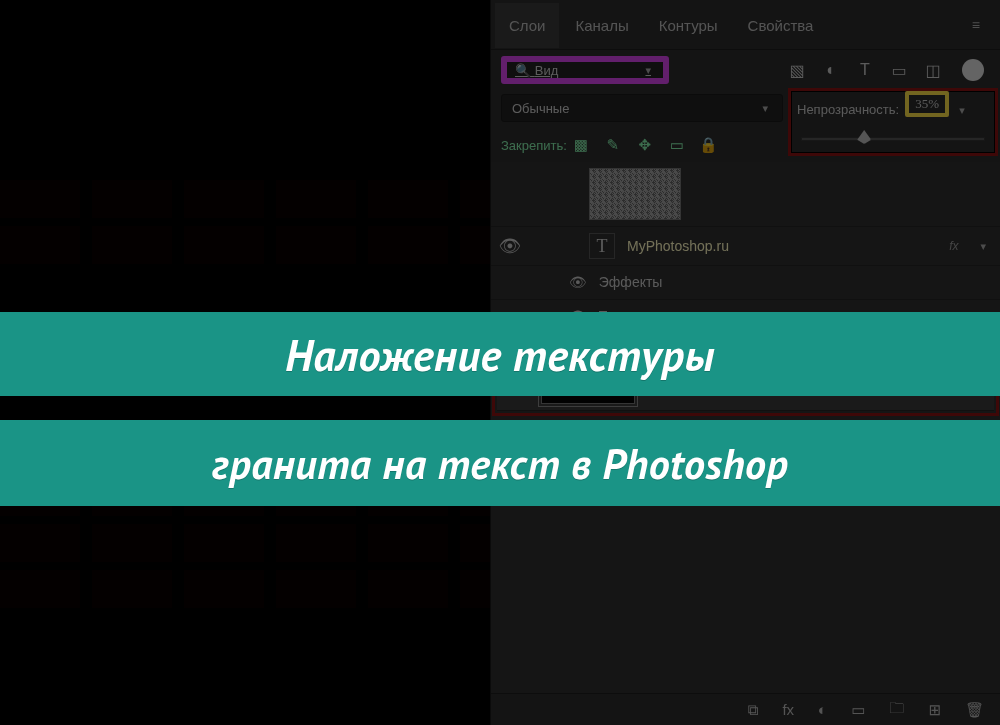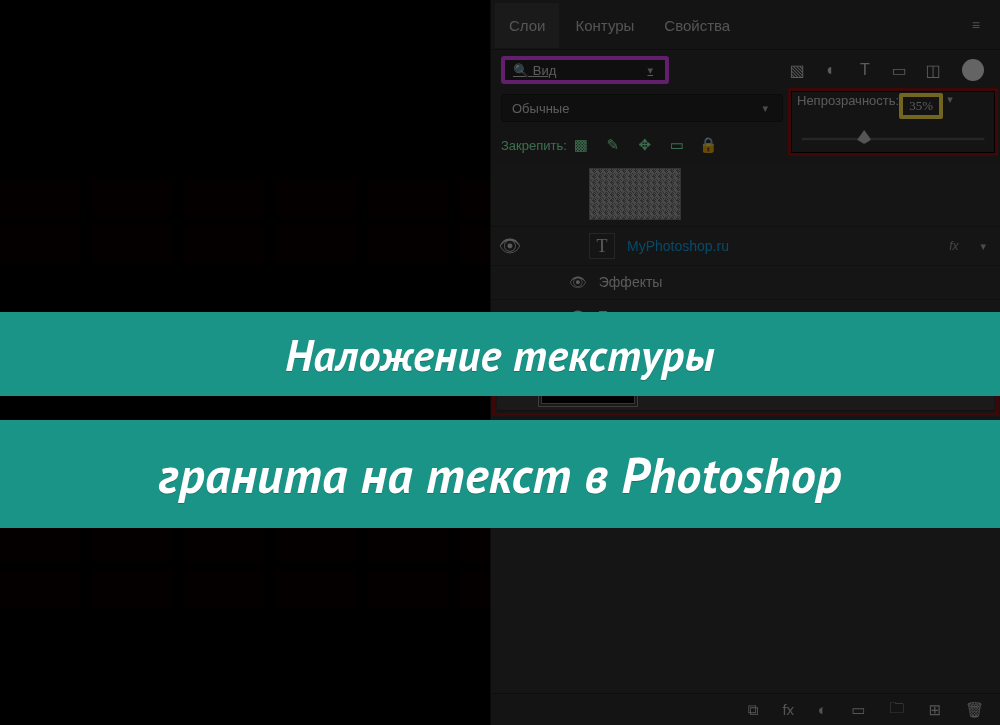--- a/index.html
+++ b/index.html
@@ -77,21 +77,21 @@
   }
 
   .panel-row {
     display: flex; align-items: center;
     padding: 6px 10px;
     gap: 8px;
   }
   .kind-select {
     display: flex; align-items: center;
     background: #232323;
-    border: 4px solid #d946ef;
+    border: 6px solid #d946ef;
     border-radius: 3px;
     height: 28px; width: 168px;
     padding: 0 8px;
     color: #ccc;
     font-size: 13px;
     justify-content: space-between;
     text-decoration: underline;
   }
   .mini-icons {
     display: flex; gap: 12px;
@@ -125,21 +125,21 @@
   .opacity-box {
     position: absolute;
     right: 2px; top: -2px;
     width: 210px; height: 68px;
     border: 3px solid #8a1313;
     box-shadow: 0 0 0 1px #000 inset;
     display: flex; flex-direction: column;
     padding: 2px 6px 4px 6px;
   }
   .opacity-line {
-    display: flex; align-items: flex-start; 
+    display: flex; align-items: flex-end; gap: 6px;
     color: #c8c8c8; font-size: 13px;
     height: 24px;
   }
   .opacity-val {
     background: #2a2a2a; border: 4px solid #fde047;
     padding: 1px 6px; border-radius: 2px;
     min-width: 44px; text-align: right; font-family: Liberation Serif, serif;
   }
   .chev { color: #aaa; font-size: 11px; padding: 0 4px; }
   .slider {
@@ -196,21 +196,21 @@
     border: 1px solid #777;
   }
   .thumb.brick {
     width: 94px; height: 32px;
     background:
       repeating-linear-gradient(0deg,#5a2a1d 0 10px,#2a1d18 10px 13px),
       repeating-linear-gradient(90deg,rgba(160,70,40,.6) 0 24px,rgba(30,24,22,.9) 24px 28px);
     background-blend-mode: overlay;
     filter: brightness(.9);
   }
-  .layer-name { color: #0ea5e9; font-size: 14px; }
+  .layer-name { color: #fef9c3; font-size: 14px; }
   .layer .indent { width: 42px; }
 
   .layer.text {
     min-height: 38px;
   }
   .t-badge {
     width: 26px; height: 26px; border: 1px solid #555;
     font-family: Georgia, serif; font-size: 18px;
     display: flex; align-items: center; justify-content: center;
     color: #ccc;
@@ -250,35 +250,36 @@
     color: #fff;
     display: flex; align-items: center; justify-content: center;
     font-style: italic;
     font-weight: 700;
     letter-spacing: .5px;
     text-shadow: 0 1px 0 rgba(0,0,0,.2);
     font-family: "Segoe UI", "PT Sans", Arial, sans-serif;
     margin-top: 48px;
   }
   .banner.b1 { top: 264px; height: 84px; font-size: 44px; }
-  .banner.b2 { top: 372px; height: 108px; font-size: 50px; }
+  .banner.b2 { top: 372px; height: 86px; font-size: 42px; }
 
 </style>
 </head>
 <body>
 
 <div class="canvas-area">
   <div class="brick top"></div>
   <div class="brick mid"></div>
   <div class="brick bot"></div>
 </div>
 
 <div class="panel">
   <div class="panel-tabs">
     <div class="tab active">Слои</div>
+    <div class="tab">Каналы</div>
     <div class="tab">Контуры</div>
     <div class="tab">Свойства</div>
     <div class="panel-menu">≡</div>
   </div>
 
   <div class="panel-row">
     <div class="kind-select">
       <span>🔍 <span>Вид</span></span>
       <span class="chev">▾</span>
     </div>

